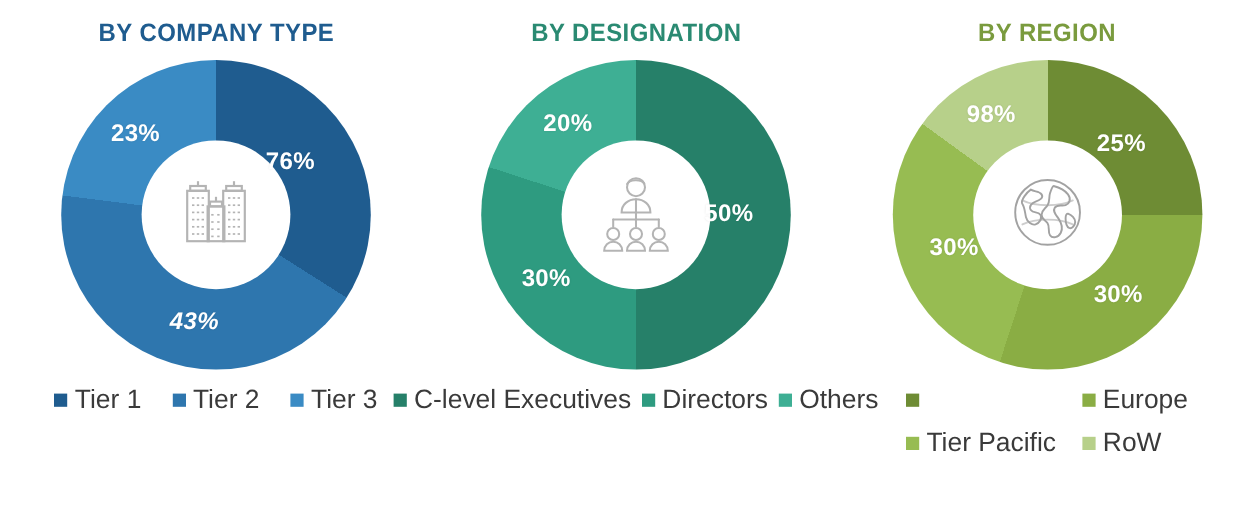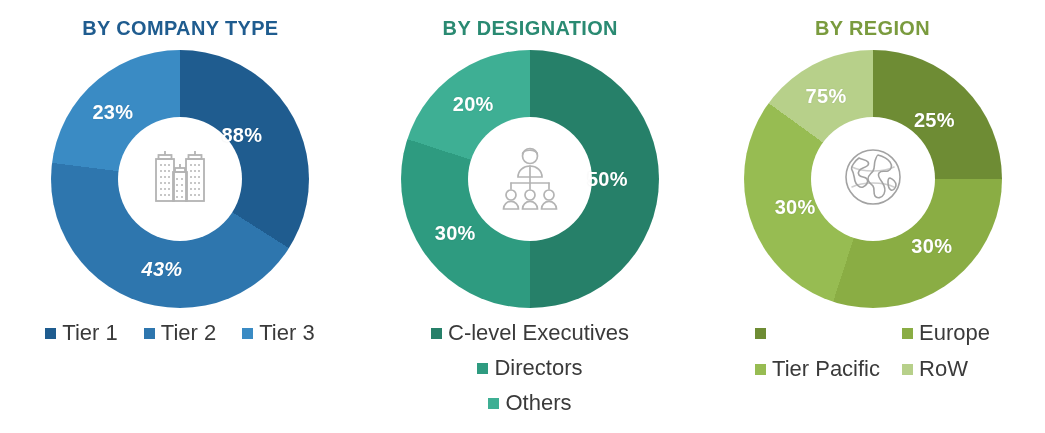--- a/index.html
+++ b/index.html
@@ -70,22 +70,22 @@
     margin-top:12px;
     display:flex;
     justify-content:center;
   }
   .legend-row{
     display:flex;
     align-items:center;
   }
   .legend-inline{gap:26px;}
   .legend-stack{
-    flex-direction:column;
-    align-items:center;
+    flex-direction:row;
+    align-items:flex-start;
     gap:9px;
   }
   .legend-grid{
     display:grid;
     grid-template-columns:auto auto;
     column-gap:22px;
     row-gap:10px;
     align-items:center;
   }
   .li{
@@ -179,21 +179,21 @@
                 <line x1="34" y1="46" x2="36" y2="46"></line>
                   <line x1="39" y1="46" x2="41" y2="46"></line>
                 <line x1="34" y1="52" x2="36" y2="52"></line>
                   <line x1="39" y1="52" x2="41" y2="52"></line>
                 <line x1="34" y1="58" x2="36" y2="58"></line>
                   <line x1="39" y1="58" x2="41" y2="58"></line>
               </g>
             </svg>
           </span>
         </div>
-        <div class="pct" style="left:74%;top:33%;">88%</div>
+        <div class="pct" style="left:74%;top:33%;">76%</div>
         <div class="pct" style="left:43%;top:85%;font-style:italic;">43%</div>
         <div class="pct" style="left:24%;top:24%;">23%</div>
       </div>
     </div>
 
     <div class="legend">
       <div class="legend-row legend-inline">
         <div class="li">
           <span class="swatch" id="sw-1-0" style="background: rgb(31, 92, 143);"></span>
           <span class="li-label">Tier 1</span>
@@ -279,21 +279,21 @@
               <path d="M56 40c3 1 6 4 6 7s-3 6-5 5-3-5-3-8 1-4 2-4z"></path>
 
               <path d="M18 29c6 3 13 4 21 4s15-1 21-4" opacity=".55"></path>
               <path d="M18 49c6-3 13-4 21-4s15 1 21 4" opacity=".55"></path>
             </svg>
           </span>
         </div>
         <div class="pct" style="left:74%;top:27%;">25%</div>
         <div class="pct" style="left:73%;top:76%;">30%</div>
         <div class="pct" style="left:20%;top:61%;">30%</div>
-        <div class="pct" style="left:32%;top:18%;">75%</div>
+        <div class="pct" style="left:32%;top:18%;">98%</div>
       </div>
     </div>
 
     <div class="legend">
       <div class="legend-grid">
         <div class="li">
           <span class="swatch" id="sw-3-0" style="background: rgb(110, 140, 52);"></span>
         </div>
         <div class="li">
           <span class="swatch" id="sw-3-1" style="background: rgb(138, 173, 68);"></span>

